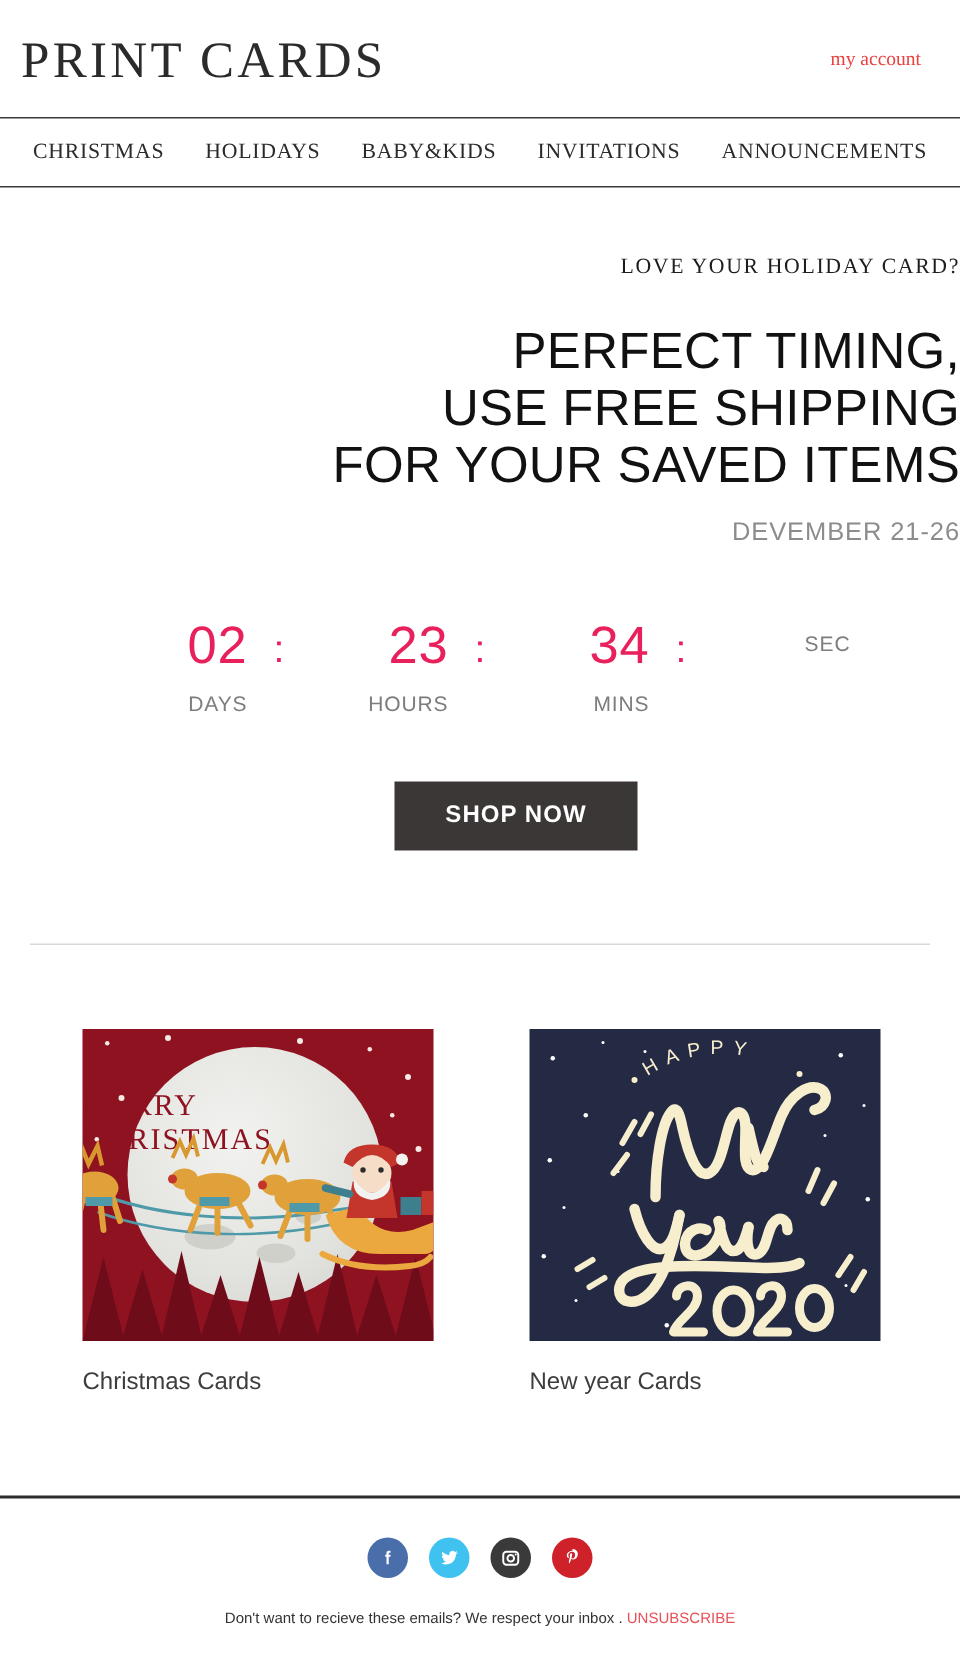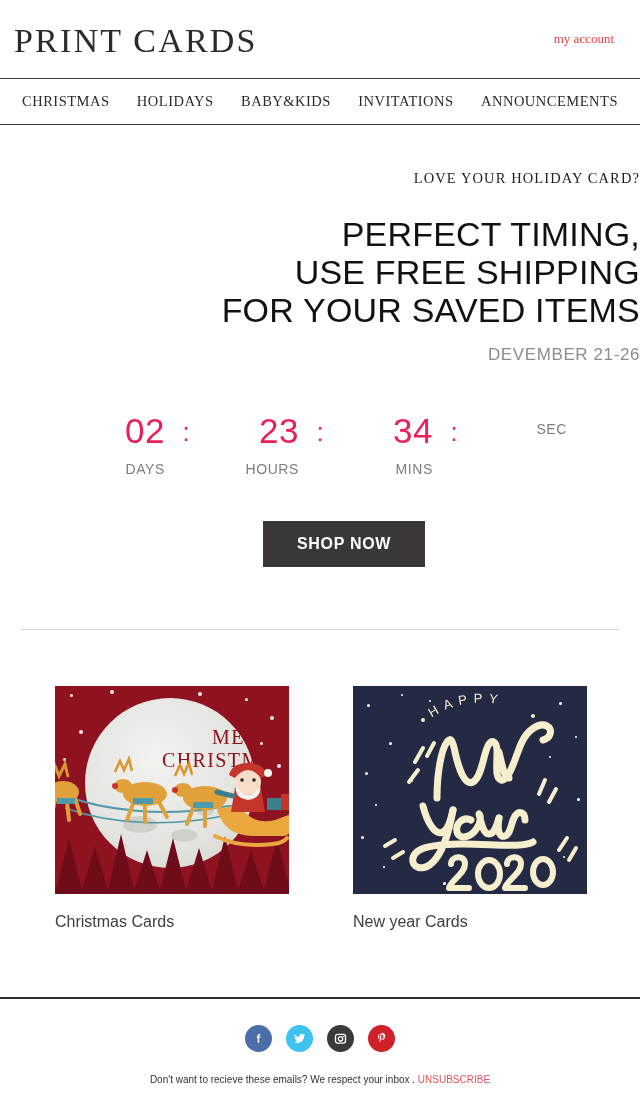--- a/index.html
+++ b/index.html
@@ -211,21 +211,21 @@
     background: radial-gradient(circle at 42% 36%, #f2f2f0 0%, #e2e2de 62%, #d2d2cd 100%);
   }
   .xmas-crater {
     position: absolute;
     border-radius: 50%;
     background: #d0d0cb;
   }
   .xmas-text {
     position: absolute;
     left: 0; right: 0; top: 40px;
-    text-align: right;
+    text-align: left;
     font-family: "Liberation Serif", serif;
     font-size: 20px;
     line-height: 23px;
     letter-spacing: 1.4px;
     color: #8e1220;
     z-index: 4;
   }
   .xmas-trees {
     position: absolute;
     left: 0; right: 0; bottom: 0;

